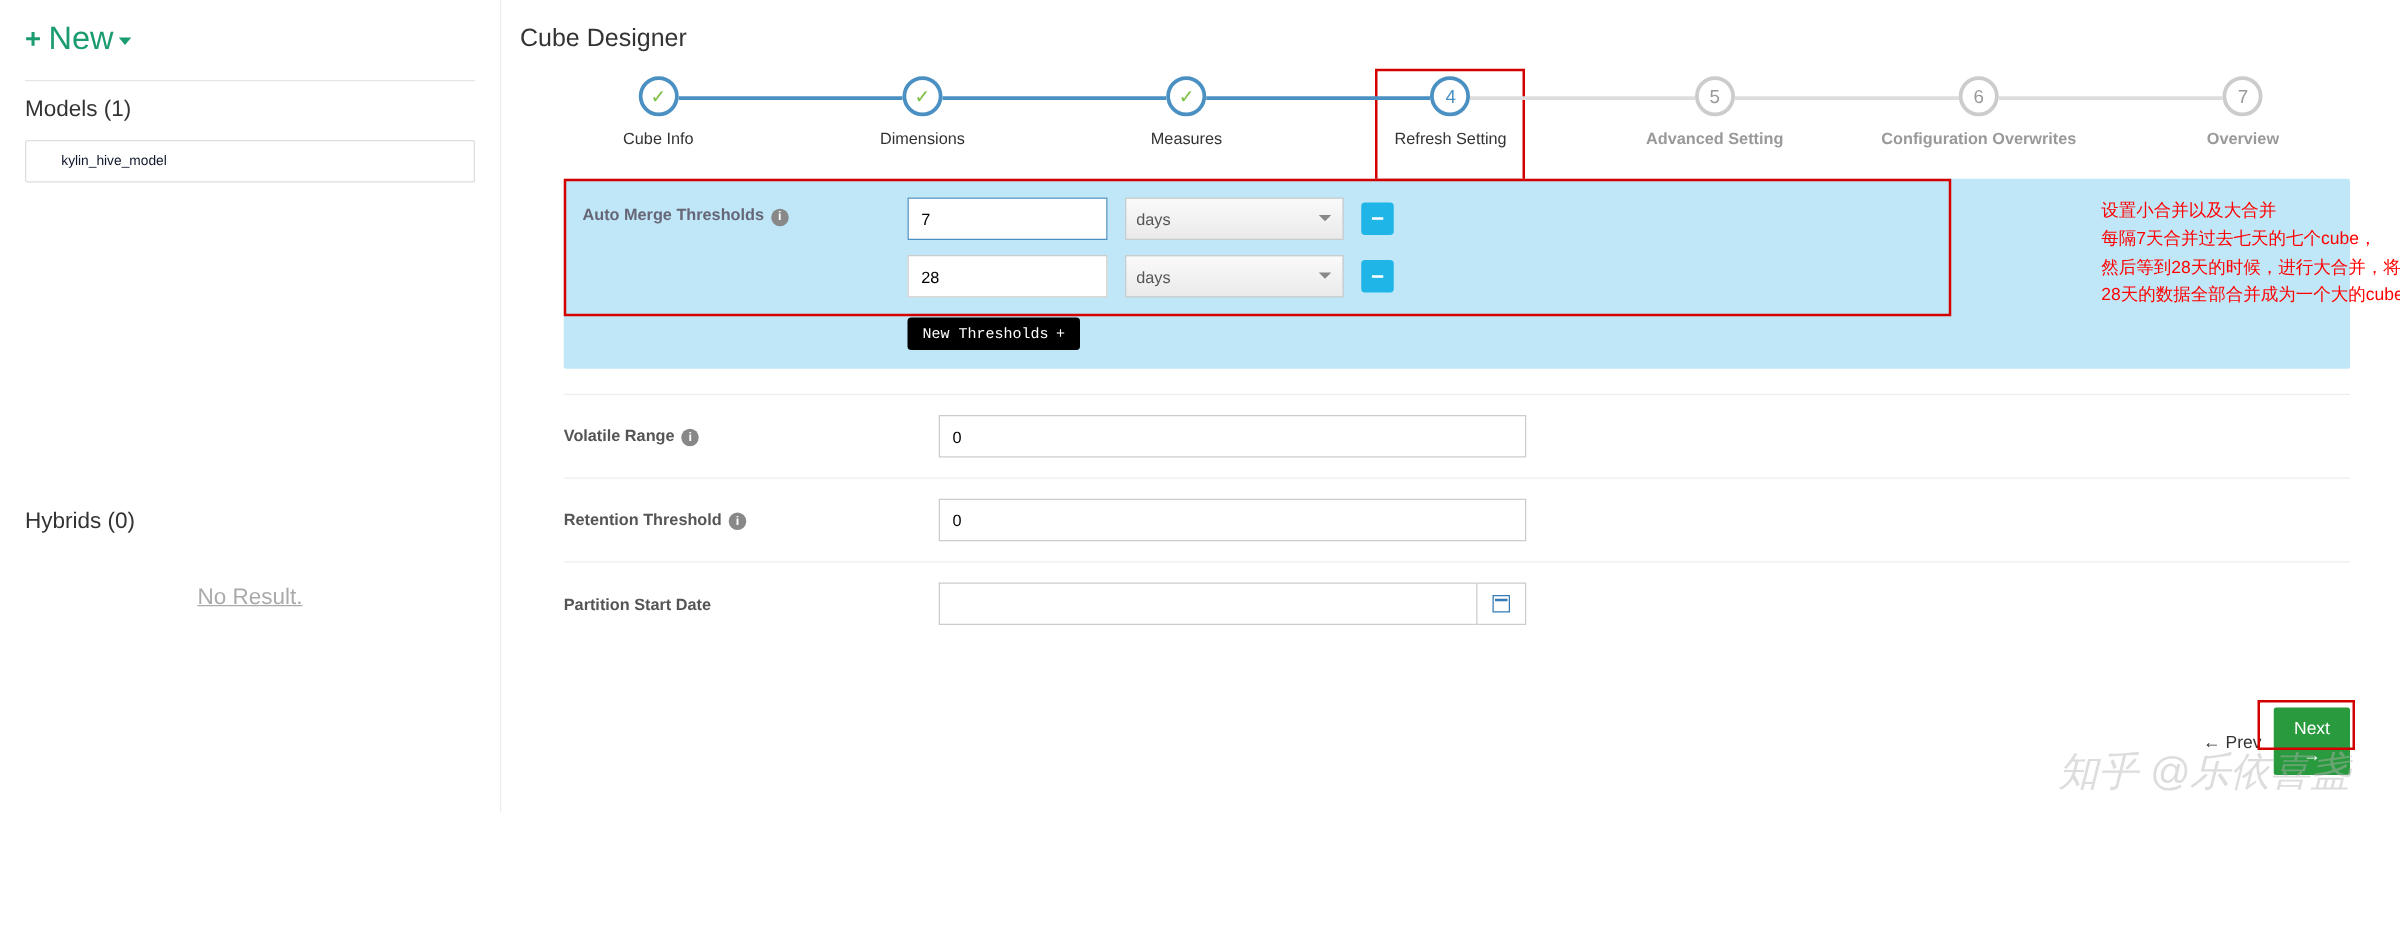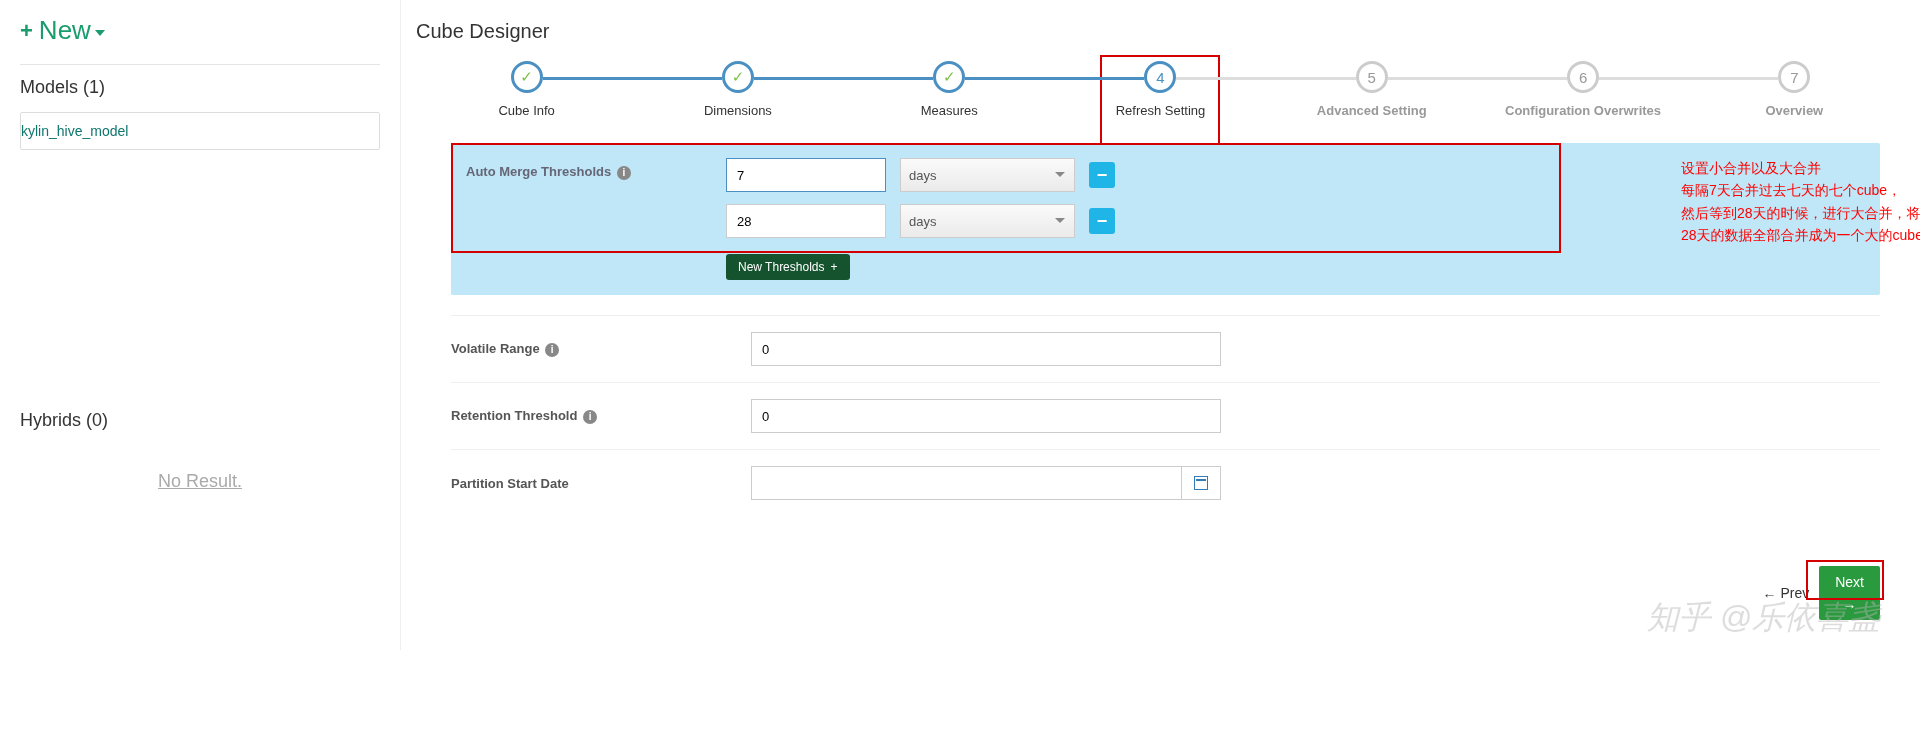--- a/index.html
+++ b/index.html
@@ -4,21 +4,21 @@
 <style>
 * { box-sizing: border-box; margin: 0; padding: 0; }
 body { font-family: "Helvetica Neue", Helvetica, Arial, sans-serif; font-size: 14px; color: #333; background: #fff; width: 1920px; }
 .layout { display: flex; }
 .sidebar { width: 400px; padding: 15px 20px; }
 .new-btn { color: #1a9c6e; font-size: 26px; font-weight: 400; background: none; border: none; cursor: pointer; display: flex; align-items: center; }
 .new-btn .plus { font-weight: 700; margin-right: 6px; font-size: 22px; }
 .new-btn .caret { width: 0; height: 0; border-left: 5px solid transparent; border-right: 5px solid transparent; border-top: 6px solid #1a9c6e; margin-left: 4px; margin-top: 5px; }
 .sidebar hr { border: none; border-top: 1px solid #e5e5e5; margin: 18px 0 12px; }
 .section-title { font-size: 18px; font-weight: 400; color: #333; margin-bottom: 14px; }
-.model-link { display: block; border: 1px solid #ddd; padding: 10px 0; color: #0f766e; font-size: 14px; text-decoration: none; border-radius: 2px; }
+.model-link { display: block; border: 1px solid #ddd; padding: 10px 28px; color: #0f172a; font-size: 11px; text-decoration: none; border-radius: 2px; }
 .hybrids-title { margin-top: 260px; }
 .no-result { text-align: center; color: #aaa; font-size: 18px; margin-top: 40px; text-decoration: underline; }
 .main { flex: 1; border-left: 1px solid #eee; padding: 20px 0 30px 0; position: relative; }
 .page-title { font-size: 20px; font-weight: 400; padding-left: 15px; margin-bottom: 18px; }
 .stepper { display: flex; align-items: flex-start; justify-content: space-between; padding: 0 20px; position: relative; margin-bottom: 25px; }
 .step { display: flex; flex-direction: column; align-items: center; position: relative; flex: 1; }
 .step-circle { width: 32px; height: 32px; border-radius: 50%; border: 3px solid #4a90c2; background: #fff; display: flex; align-items: center; justify-content: center; font-size: 15px; color: #4a90c2; font-weight: 400; z-index: 2; }
 .step-circle.done { color: #7bc043; }
 .step-circle.inactive { border-color: #ccc; color: #999; }
 .step-label { margin-top: 10px; font-size: 13px; color: #333; }
@@ -32,21 +32,21 @@
 .merge-label { width: 230px; font-size: 13px; font-weight: 700; color: #667; padding-top: 6px; }
 .info-icon { display: inline-flex; width: 14px; height: 14px; border-radius: 50%; background: #888; color: #fff; font-size: 10px; align-items: center; justify-content: center; font-style: normal; margin-left: 2px; }
 .merge-rows { flex: 1; display: flex; flex-direction: column; gap: 12px; }
 .merge-row { display: flex; align-items: center; gap: 14px; }
 .merge-input { width: 160px; height: 34px; border: 1px solid #4a90c2; padding: 0 10px; font-size: 13px; }
 .merge-input.plain { border-color: #ccc; }
 .merge-select { width: 175px; height: 34px; border: 1px solid #ccc; background: linear-gradient(#fafafa,#eaeaea); padding: 0 8px; font-size: 13px; color: #555; appearance: none; position: relative; }
 .select-wrap { position: relative; width: 175px; }
 .select-wrap::after { content: ""; position: absolute; right: 10px; top: 14px; width: 0; height: 0; border-left: 5px solid transparent; border-right: 5px solid transparent; border-top: 5px solid #888; pointer-events: none; }
 .remove-btn { width: 26px; height: 26px; background: #1fb5e6; border: none; border-radius: 3px; color: #fff; font-size: 18px; font-weight: 700; line-height: 1; cursor: pointer; display: flex; align-items: center; justify-content: center; }
-.add-thresh { background: #14532d; color: #fff; border: none; padding: 6px 12px; font-size: 12px; border-radius: 3px; cursor: pointer; display: inline-flex; align-items: center; gap: 6px; margin-top: 4px; width: fit-content; }
+.add-thresh { background: #000000; color: #fff; border: none; padding: 6px 12px; font-size: 12px; border-radius: 3px; cursor: pointer; display: inline-flex; align-items: center; gap: 6px; margin-top: 4px; width: fit-content; font-family: Liberation Mono, monospace; }
 .annotation { position: absolute; left: 1280px; top: 14px; color: #f00; font-size: 14px; line-height: 1.6; width: 300px; }
 .field-row { display: flex; align-items: center; border-top: 1px solid #eee; padding: 16px 0; }
 .field-label { width: 300px; font-size: 13px; font-weight: 700; color: #555; }
 .field-input { width: 470px; height: 34px; border: 1px solid #ccc; padding: 0 10px; font-size: 13px; }
 .date-group { display: flex; width: 470px; }
 .date-input { flex: 1; height: 34px; border: 1px solid #ccc; border-right: none; padding: 0 10px; font-size: 13px; }
 .date-addon { width: 40px; height: 34px; border: 1px solid #ccc; background: #fff; display: flex; align-items: center; justify-content: center; cursor: pointer; }
 .cal-icon { display: inline-block; width: 14px; height: 14px; border: 1px solid #337ab7; position: relative; }
 .cal-icon::before { content: ""; position: absolute; top: 2px; left: 1px; right: 1px; height: 2px; background: #337ab7; }
 .footer-btns { display: flex; justify-content: flex-end; gap: 10px; padding: 50px 40px 0 0; align-items: center; position: relative; }

